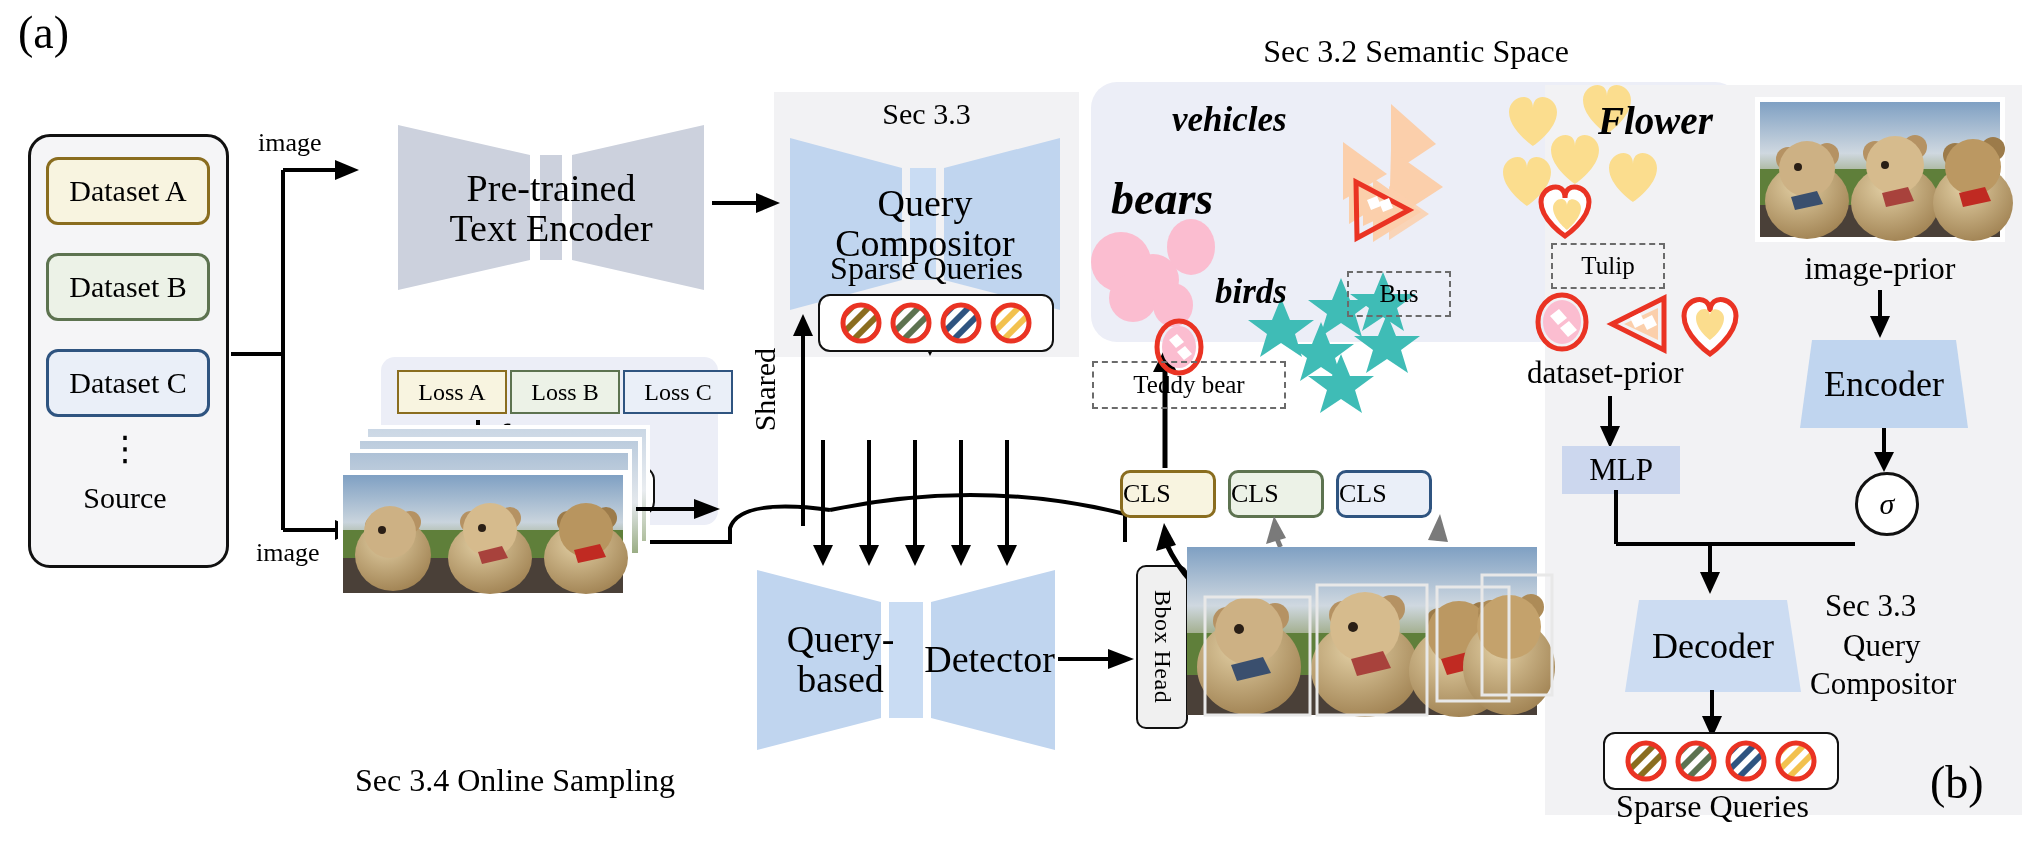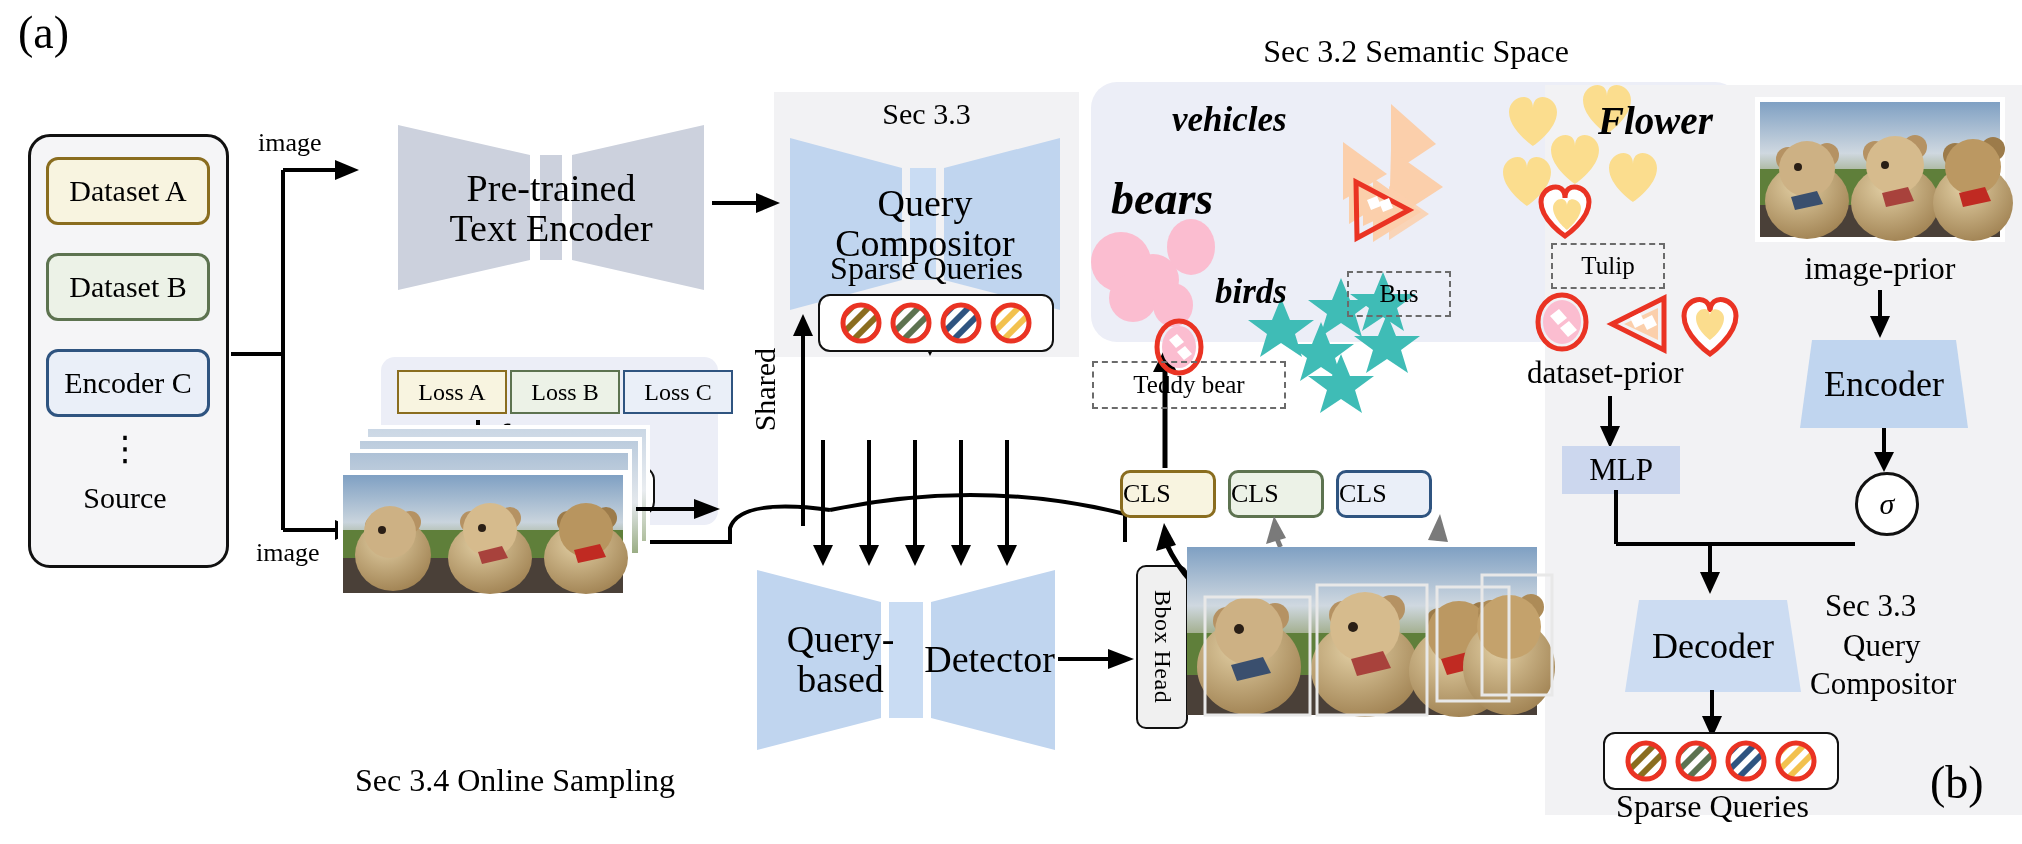--- a/index.html
+++ b/index.html
@@ -64,21 +64,21 @@
 
 <div class="abs srcbox" style="left:28px;top:134px;width:195px;height:428px;"></div>
 
 <div class="abs pill pill-a" style="left:46px;top:157px;width:158px;height:62px;">
   <span>Dataset A</span>
 </div>
 <div class="abs pill pill-b" style="left:46px;top:253px;width:158px;height:62px;">
   <span>Dataset B</span>
 </div>
 <div class="abs pill pill-c" style="left:46px;top:349px;width:158px;height:62px;">
-  <span>Encoder C</span>
+  <span>Dataset C</span>
 </div>
 <div class="abs ctr txt" style="left:46px;top:428px;width:158px;height:40px;font-size:34px;">⋮</div>
 <div class="abs ctr txt" style="left:46px;top:478px;width:158px;height:40px;font-size:30px;">Source</div>
 
 <svg class="abs" style="left:223px;top:140px;width:160px;height:420px;">
   <line x1="8" y1="214" x2="60" y2="214" stroke="#000" stroke-width="4"></line>
   <line x1="60" y1="30" x2="60" y2="390" stroke="#000" stroke-width="4"></line>
   <line x1="60" y1="30" x2="112" y2="30" stroke="#000" stroke-width="4"></line>
   <polygon points="112,20 136,30 112,40" fill="#000"></polygon>
   <line x1="60" y1="390" x2="112" y2="390" stroke="#000" stroke-width="4"></line>

